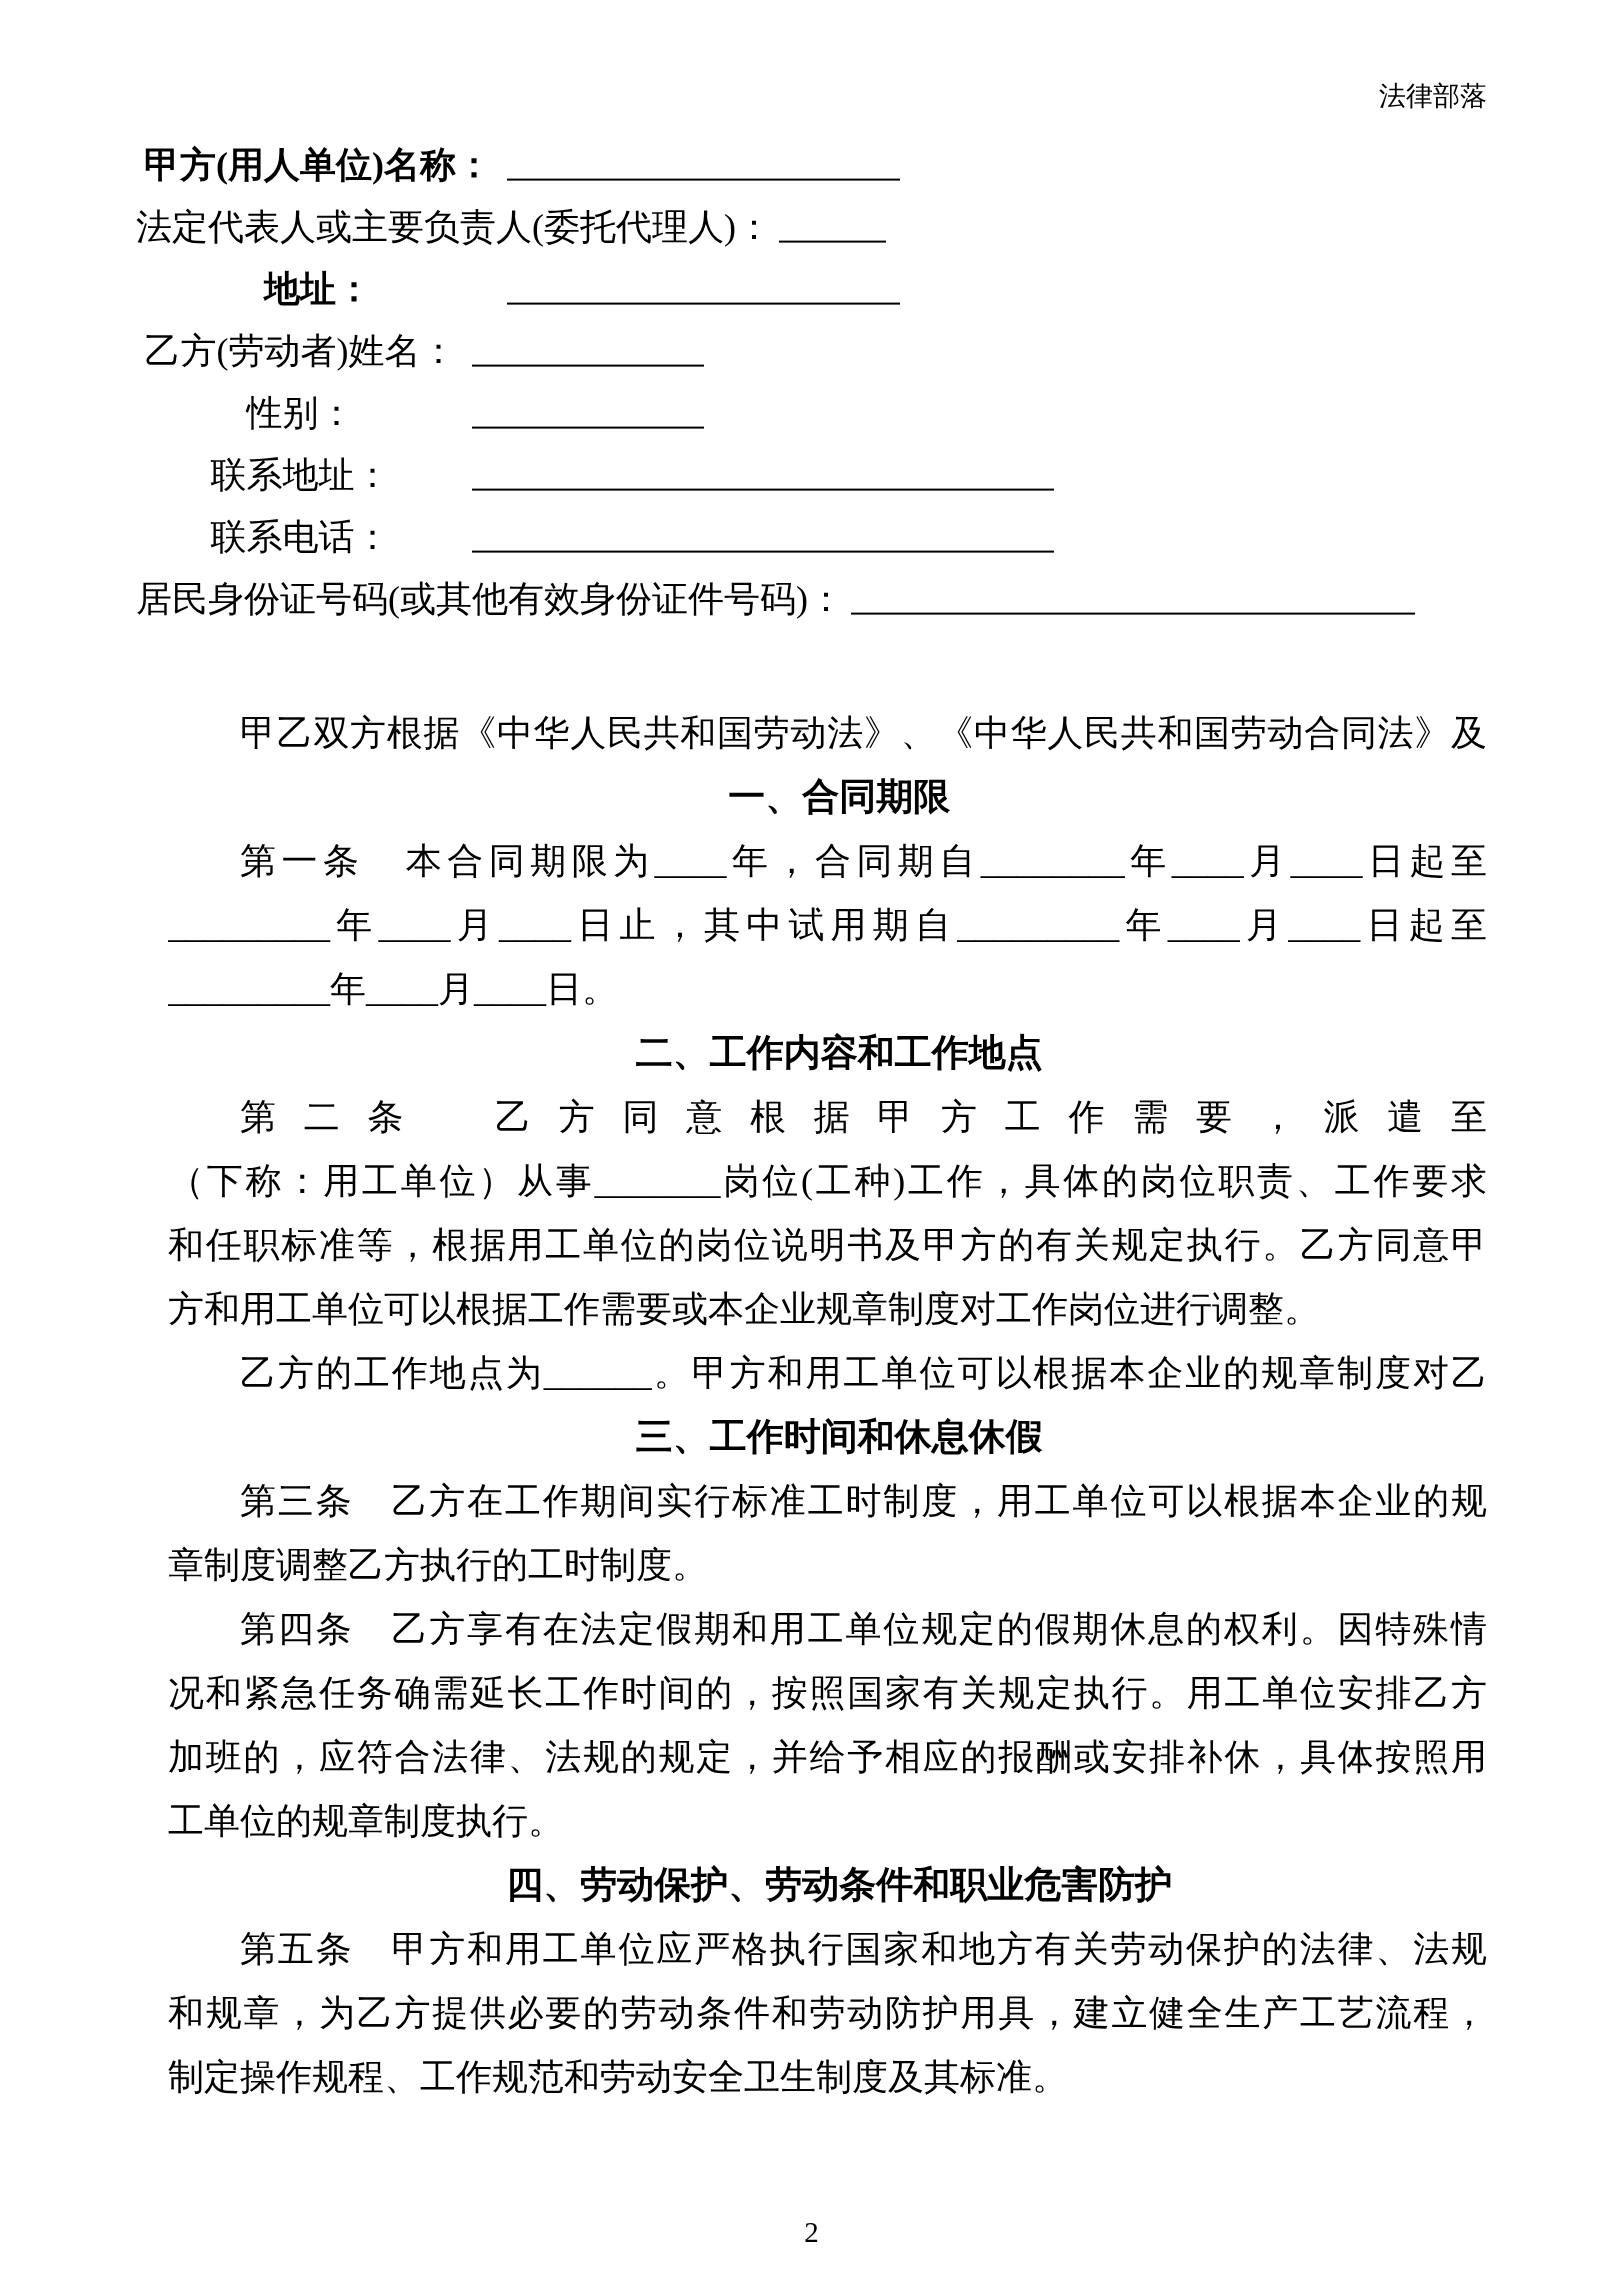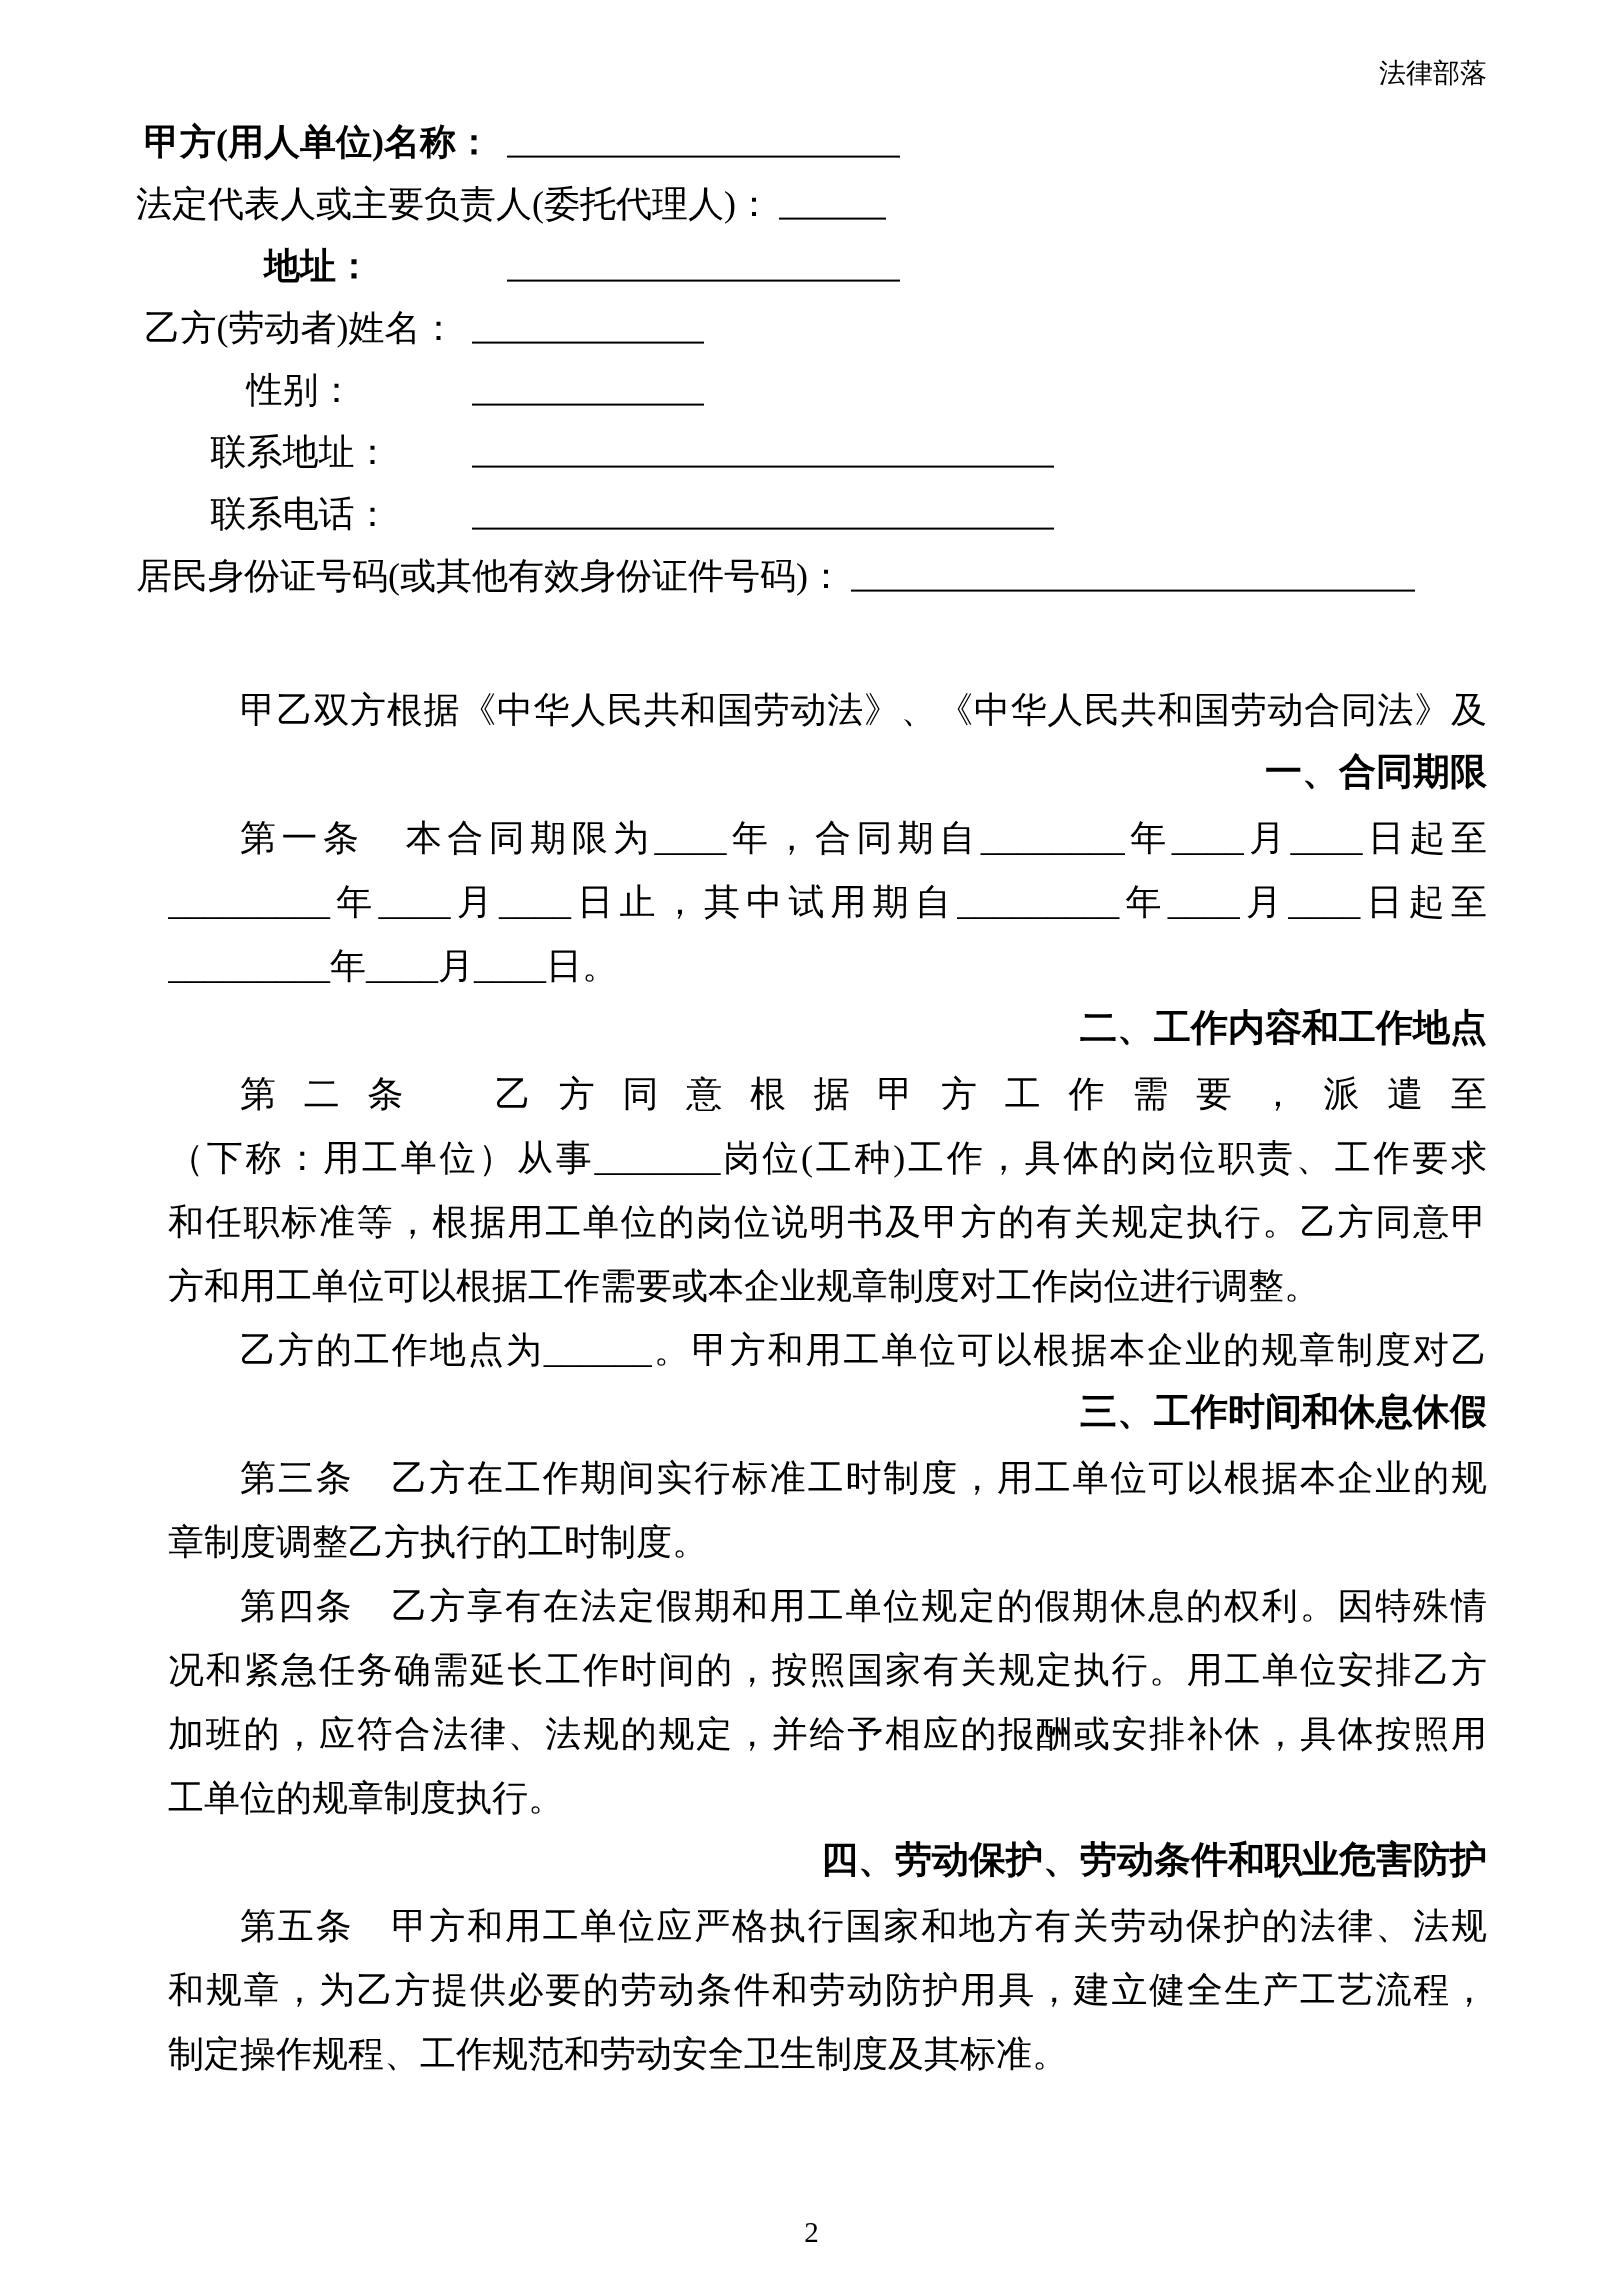--- a/index.html
+++ b/index.html
@@ -5,21 +5,21 @@
   html,body{margin:0;padding:0;background:#888;}
   .page{
     position:relative;
     width:1623px;height:2294px;
     background:#ffffff;
     margin:0 auto;
     font-family:"Liberation Serif","DejaVu Serif",serif;
     color:#000;
     overflow:hidden;
   }
-  .content{padding:55px 136px 0 136px;}
+  .content{padding:78px 136px 0 136px;}
 
   .watermark{
     text-align:right;
     font-size:27px;
     line-height:36px;
     height:36px;
   }
 
   
   .form-block{margin-top:20px;font-size:36px;}
@@ -46,25 +46,25 @@
     text-align:justify;
     text-align-last:justify;
     overflow:hidden;
     height:64px;
     margin-left:32px;
   }
   .line.first{text-indent:2em;}
   .line.last{text-align-last:left;}
   .heading{
     font-weight:bold;
-    font-family:Liberation Mono, monospace;
+    font-family:Liberation Serif, serif;
     font-size:37px;
     line-height:64px;
     text-indent:1.5em;
-    text-align:right;
+    text-align:center;
   }
   .page-num{
     position:absolute;
     bottom:45px;left:0;
     width:100%;
     text-align:center;
     font-size:29px;
   }
 </style>
 </head>

